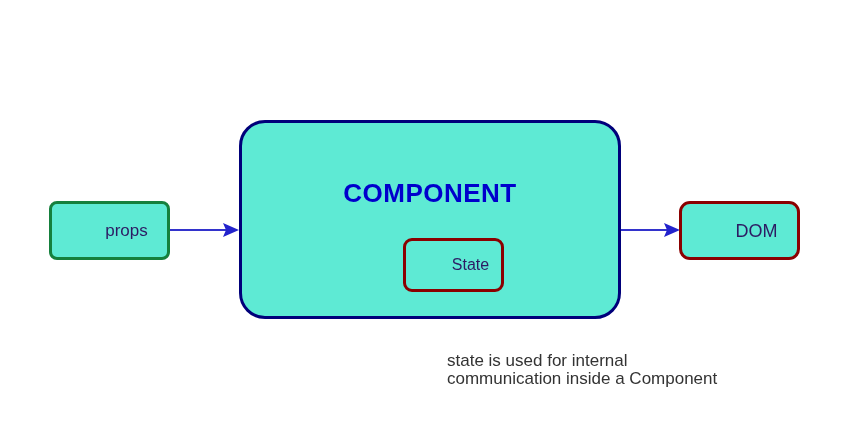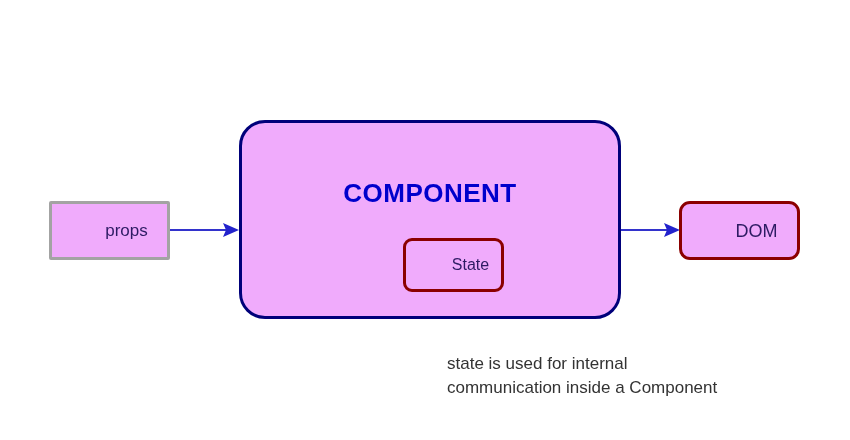--- a/index.html
+++ b/index.html
@@ -13,40 +13,40 @@
     height: 440px;
     background: #ffffff;
     overflow: hidden;
     font-family: "Liberation Sans", sans-serif;
   }
 
   
   .node {
     position: absolute;
     box-sizing: border-box;
-    background: #f0abfc;
+    background: #5eead4;
     display: flex;
     align-items: center;
     justify-content: center;
     padding-left: 34px;
   }
 
   .node-label {
     line-height: 1;
     white-space: nowrap;
   }
 
   
   #props-box {
     left: 49px;
     top: 201px;
     width: 121px;
     height: 59px;
-    border: 3px solid #a3a3a3;
-    border-radius: 2px;
+    border: 3px solid #15803d;
+    border-radius: 8px;
   }
   #props-box .node-label {
     color: #2D1B63;
     font-size: 17px;
   }
 
   
   #dom-box {
     left: 679px;
     top: 201px;
@@ -107,21 +107,21 @@
   #arrow-props-component { left: 170px; top: 215px; }
   #arrow-component-dom   { left: 621px; top: 215px; }
 
   
   #caption {
     position: absolute;
     left: 447px;
     top: 352px;
     color: #333333;
     font-size: 17px;
-    line-height: 24px;
+    line-height: 18px;
     white-space: pre-line;
   }
 </style>
 </head>
 <body>
 
 <div id="canvas">
 
   <div class="node" id="props-box">
     <span class="node-label">props</span>

